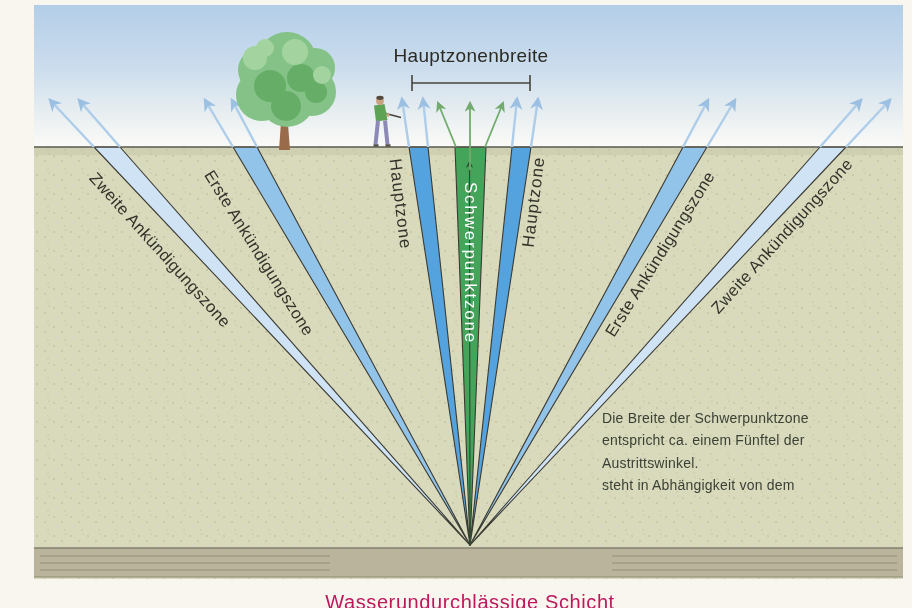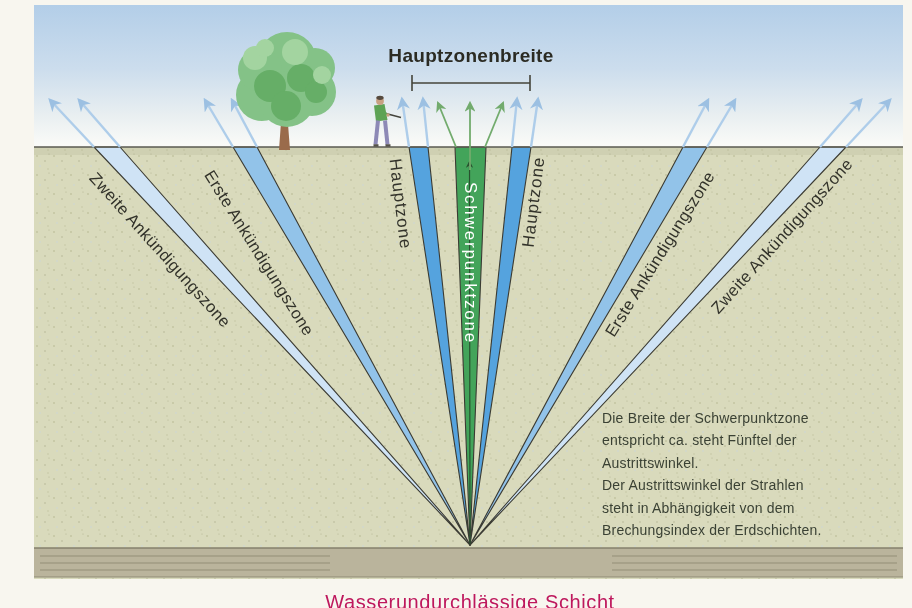--- a/index.html
+++ b/index.html
@@ -23,21 +23,20 @@
     font-size:17px;
     letter-spacing:1.8px;
   }
   .measure-label{
     position:absolute;
     transform:translate(-50%,-50%);
     color:#2b2b23;
     font-size:19px;
     letter-spacing:0.3px;
     white-space:nowrap;
-    font-weight:bold;
   }
   .annotation{
     position:absolute;
     left:602px;top:407px;
     width:300px;
     color:#3a4134;
     font-size:14px;
     line-height:22.4px;
     letter-spacing:0.2px;
   }
@@ -197,20 +196,18 @@
 <div class="zlabel white" style="left:470px;top:263px;transform:translate(-50%,-50%) rotate(90deg);">Schwerpunktzone</div>
 
 <div class="zlabel big" style="left:534px;top:202px;transform:translate(-50%,-50%) rotate(-83deg);">Hauptzone</div>
 
 <div class="zlabel" style="left:660px;top:254px;transform:translate(-50%,-50%) rotate(-58deg);">Erste Ankündigungszone</div>
 
 <div class="zlabel" style="left:782px;top:236px;transform:translate(-50%,-50%) rotate(-48deg);">Zweite Ankündigungszone</div>
 
 <div class="annotation">
   <div>Die Breite der Schwerpunktzone</div>
-  <div>entspricht ca. steht Fünftel der</div>
+  <div>entspricht ca. einem Fünftel der</div>
   <div>Austrittswinkel.</div>
-  <div>Der Austrittswinkel der Strahlen</div>
   <div>steht in Abhängigkeit von dem</div>
-  <div>Brechungsindex der Erdschichten.</div>
 </div>
 
 <div class="layer-label" style="left:470px;top:562px;">Wasserundurchlässige Schicht</div>
 
 </body></html>

